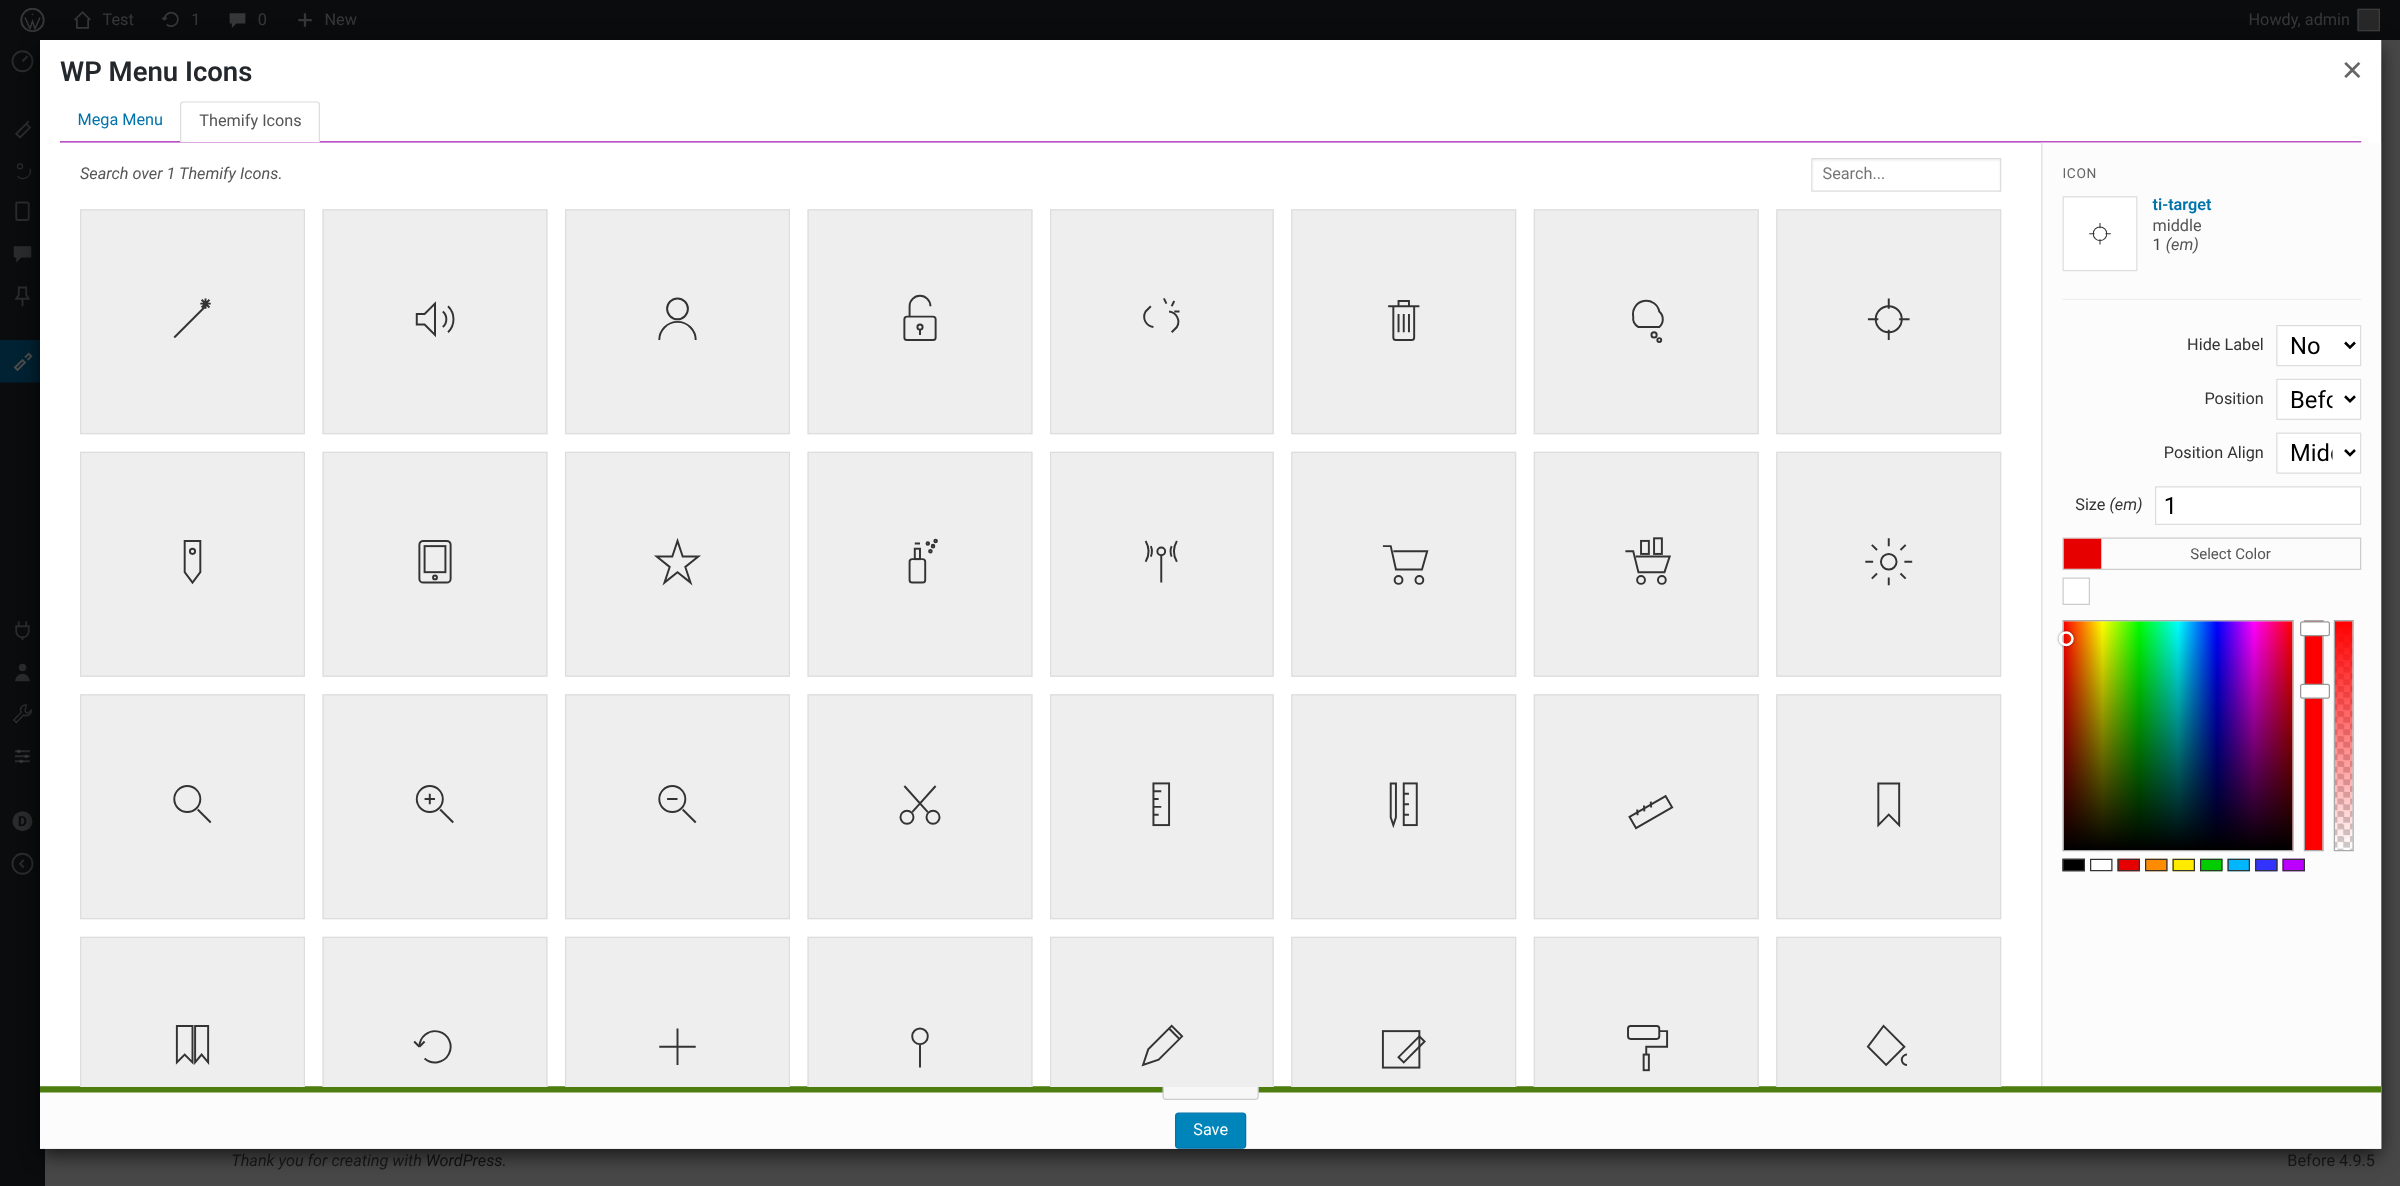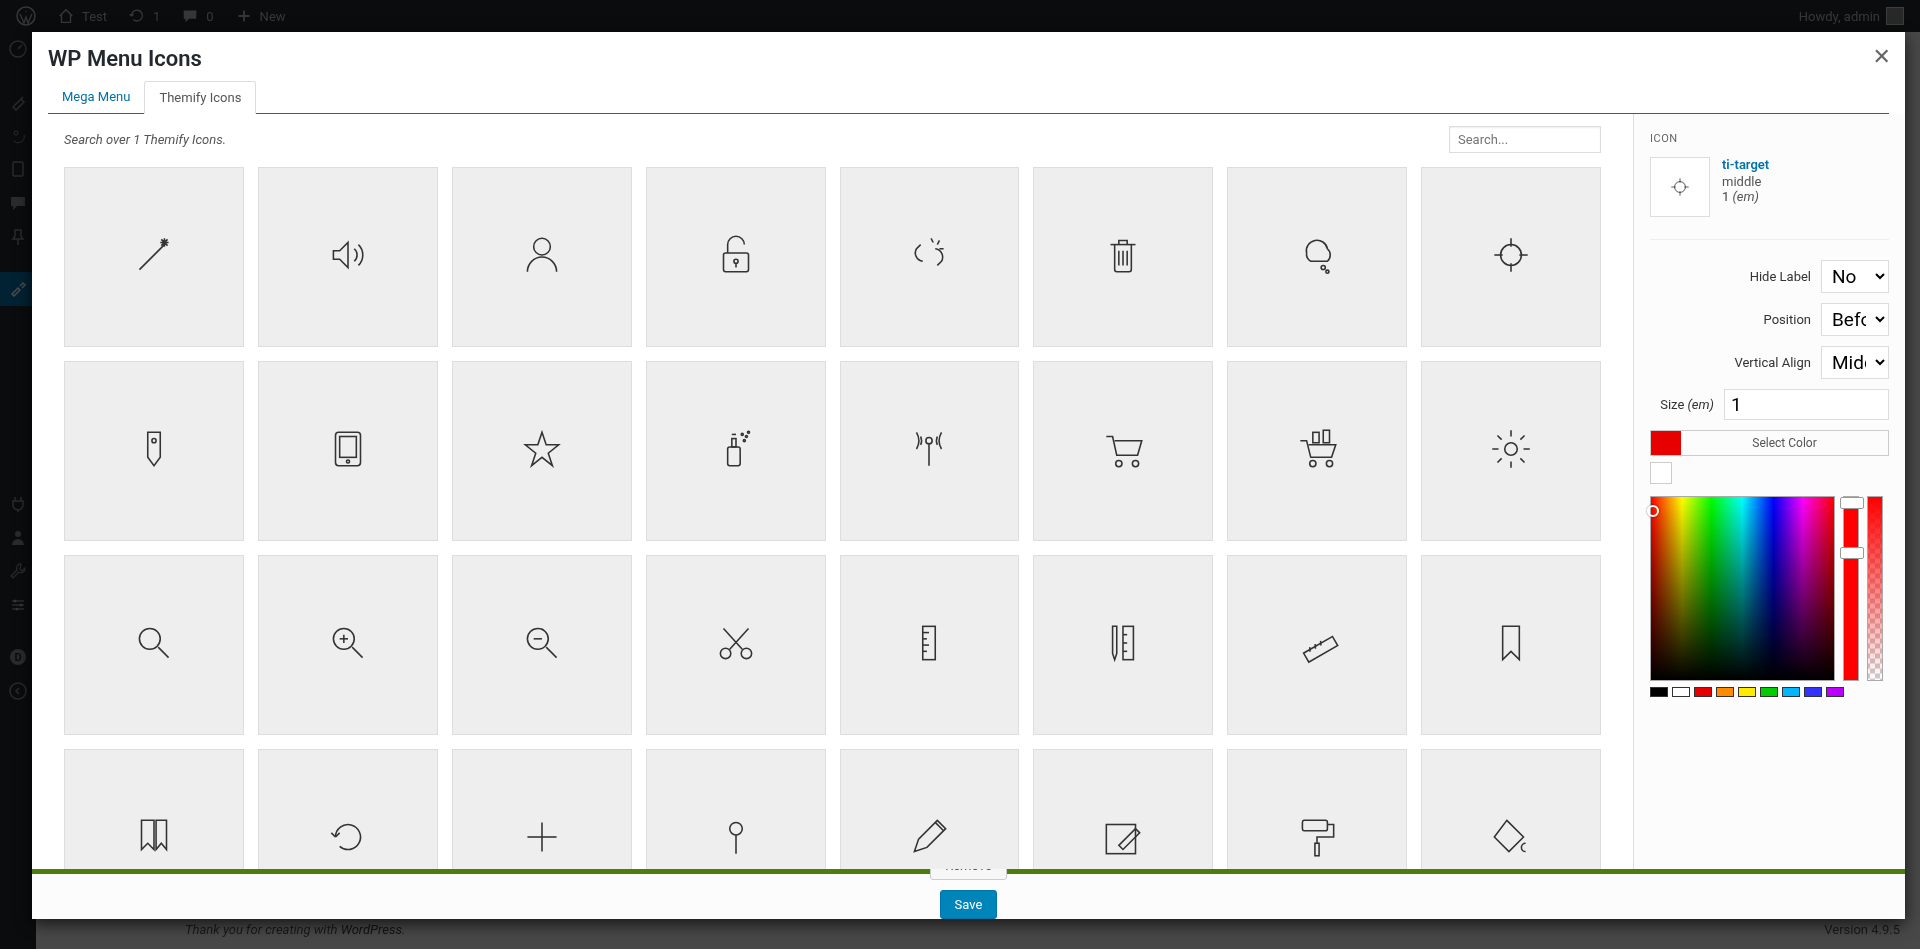--- a/index.html
+++ b/index.html
@@ -211,21 +211,21 @@
     <div>Th</div>
     <div>Cu</div>
     <div>Wi</div>
     <div class="active">Me</div>
     <div>Ba</div>
     <div>Edi</div>
   </div>
 
 <div class="footer">
   <div><span>Thank you for creating with </span><a>WordPress</a>.</div>
-  <div style="font-style:normal;color:#555">Version 4.9.5</div>
+  <div style="font-style:normal;color:#555">Before 4.9.5</div>
 </div>
 
 <div class="modal-backdrop"></div>
 <div class="modal">
   <div class="modal-header">
     <div class="modal-title">WP Menu Icons</div>
     <button class="modal-close"><span>✕</span></button>
     <div class="tabs" id="modal-tabs">
         <div class="tab">Mega Menu</div>
         <div class="tab active">Themify Icons</div>
@@ -494,21 +494,21 @@
 
         <div class="form-row">
           <span class="form-label">Hide Label</span>
           <select><option>No</option></select>
         </div>
         <div class="form-row">
           <span class="form-label">Position</span>
           <select><option>Before</option></select>
         </div>
         <div class="form-row">
-          <span class="form-label">Vertical Align</span>
+          <span class="form-label">Position Align</span>
           <select><option>Middle</option></select>
         </div>
         <div class="form-row">
           <span class="form-label"><span>Size</span> <em>(em)</em></span>
           <input type="text" value="1" style="">
         </div>
 
         <div class="color-row">
           <div class="color-swatch"></div>
           <div class="color-label">Select Color</div>

